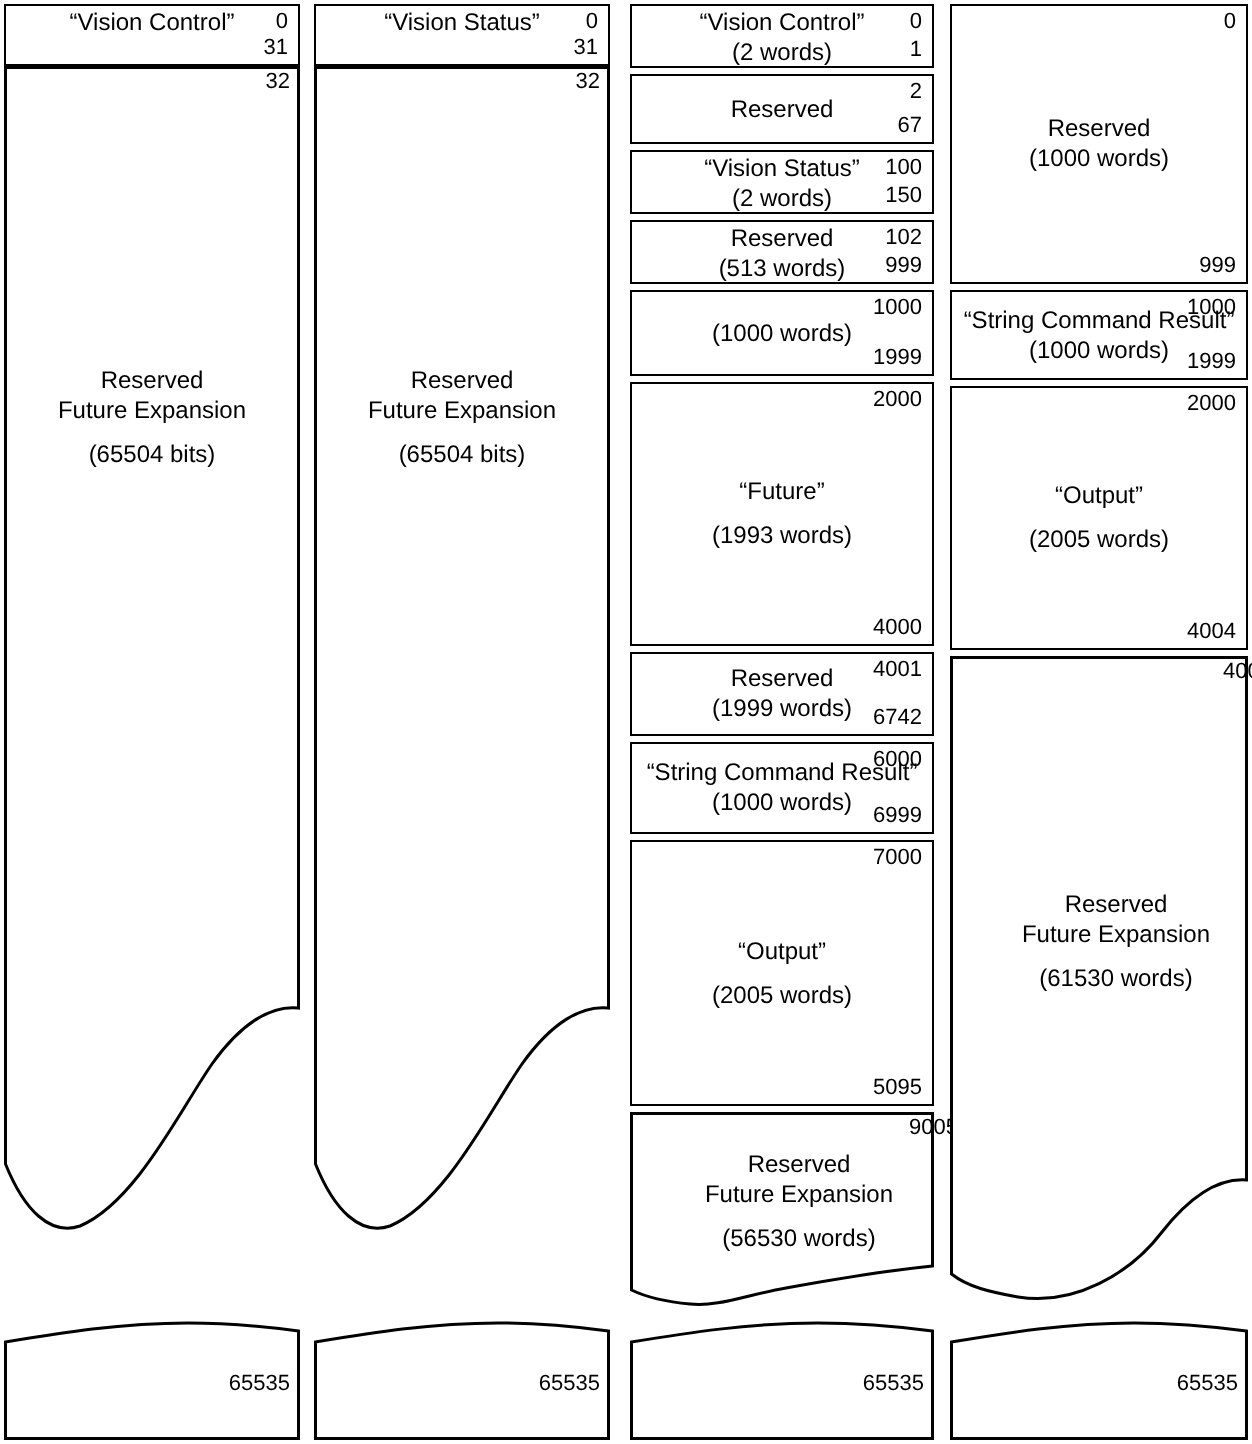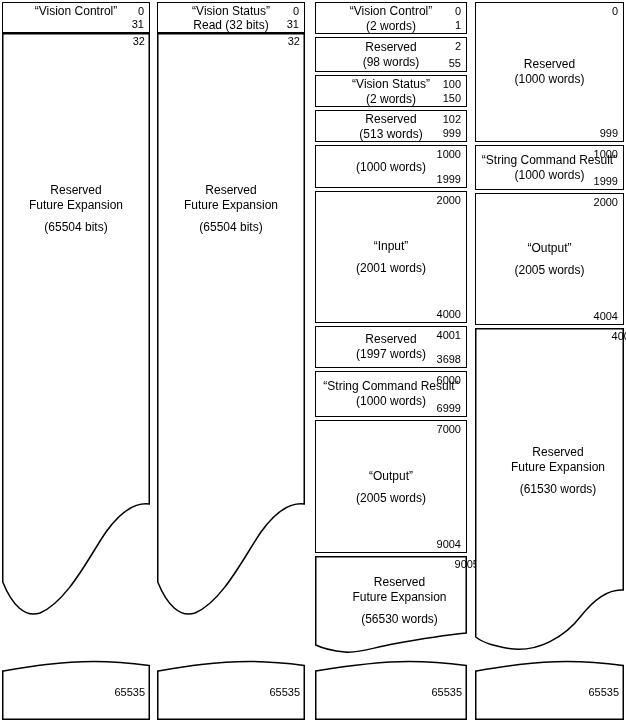--- a/index.html
+++ b/index.html
@@ -65,21 +65,20 @@
     </svg>
     <span class="addr frag">65535</span>
   </div>
 </div>
 
 <div class="col" style="left:157px;width:148px;">
 
   <div class="box" style="left:0;top:2px;width:148px;height:31px;">
     <div class="content" style="top:1px;line-height:14px;">
       <div>“Vision Status”</div>
-      <div>Read (32 bits)</div>
     </div>
     <span class="addr top">0</span>
     <span class="addr bot">31</span>
   </div>
 
   <div class="torn" style="left:0;top:33px;width:148px;height:590px;">
     <svg width="148" height="590" viewBox="0 0 148 590">
       <path d="M 0.75,549 L 0.75,0.75 L 147.25,0.75 L 147.25,471
                C 134,469.5 119,478 104,499
                C 88,522 66,568 38,580
@@ -109,24 +108,23 @@
       <div>“Vision Control”</div>
       <div>(2 words)</div>
     </div>
     <span class="addr top">0</span>
     <span class="addr bot">1</span>
   </div>
 
   <div class="box" style="left:0;top:37px;width:152px;height:35px;">
     <div class="content vcenter">
       <div>Reserved</div>
-      <div>(98 words)</div>
     </div>
     <span class="addr top">2</span>
-    <span class="addr bot">55</span>
+    <span class="addr bot">67</span>
   </div>
 
   <div class="box" style="left:0;top:75px;width:152px;height:32px;">
     <div class="content" style="top:1px;">
       <div>“Vision Status”</div>
       <div>(2 words)</div>
     </div>
     <span class="addr top">100</span>
     <span class="addr bot">150</span>
   </div>
@@ -143,52 +141,52 @@
   <div class="box" style="left:0;top:145px;width:152px;height:43px;">
     <div class="content vcenter">
       <div>(1000 words)</div>
     </div>
     <span class="addr top">1000</span>
     <span class="addr bot">1999</span>
   </div>
 
   <div class="box" style="left:0;top:191px;width:152px;height:132px;">
     <div class="content vcenter">
-      <div>“Input”</div>
-      <div class="gap">(2001 words)</div>
+      <div>“Future”</div>
+      <div class="gap">(1993 words)</div>
     </div>
     <span class="addr top">2000</span>
     <span class="addr bot">4000</span>
   </div>
 
   <div class="box" style="left:0;top:326px;width:152px;height:42px;">
     <div class="content vcenter">
       <div>Reserved</div>
-      <div>(1997 words)</div>
+      <div>(1999 words)</div>
     </div>
     <span class="addr top">4001</span>
-    <span class="addr bot">3698</span>
+    <span class="addr bot">6742</span>
   </div>
 
   <div class="box" style="left:0;top:371px;width:152px;height:46px;">
     <div class="content vcenter">
       <div>“String Command Result”</div>
       <div>(1000 words)</div>
     </div>
     <span class="addr top">6000</span>
     <span class="addr bot">6999</span>
   </div>
 
   <div class="box" style="left:0;top:420px;width:152px;height:133px;">
     <div class="content vcenter">
       <div>“Output”</div>
       <div class="gap">(2005 words)</div>
     </div>
     <span class="addr top">7000</span>
-    <span class="addr bot">9004</span>
+    <span class="addr bot">5095</span>
   </div>
 
   <div class="torn" style="left:0;top:556px;width:169px;height:104px;">
     <svg width="152" height="104" viewBox="0 0 152 104">
       <path d="M 0.75,89 L 0.75,0.75 L 151.25,0.75 L 151.25,77
                C 126,79.5 100,84 78,88
                C 58,91.5 44,97.5 30,96
                C 19,95 9,93 0.75,89 Z" fill="#ffffff" stroke="#000000" stroke-width="1.5"></path>
     </svg>
     <span class="addr top">9005</span>

